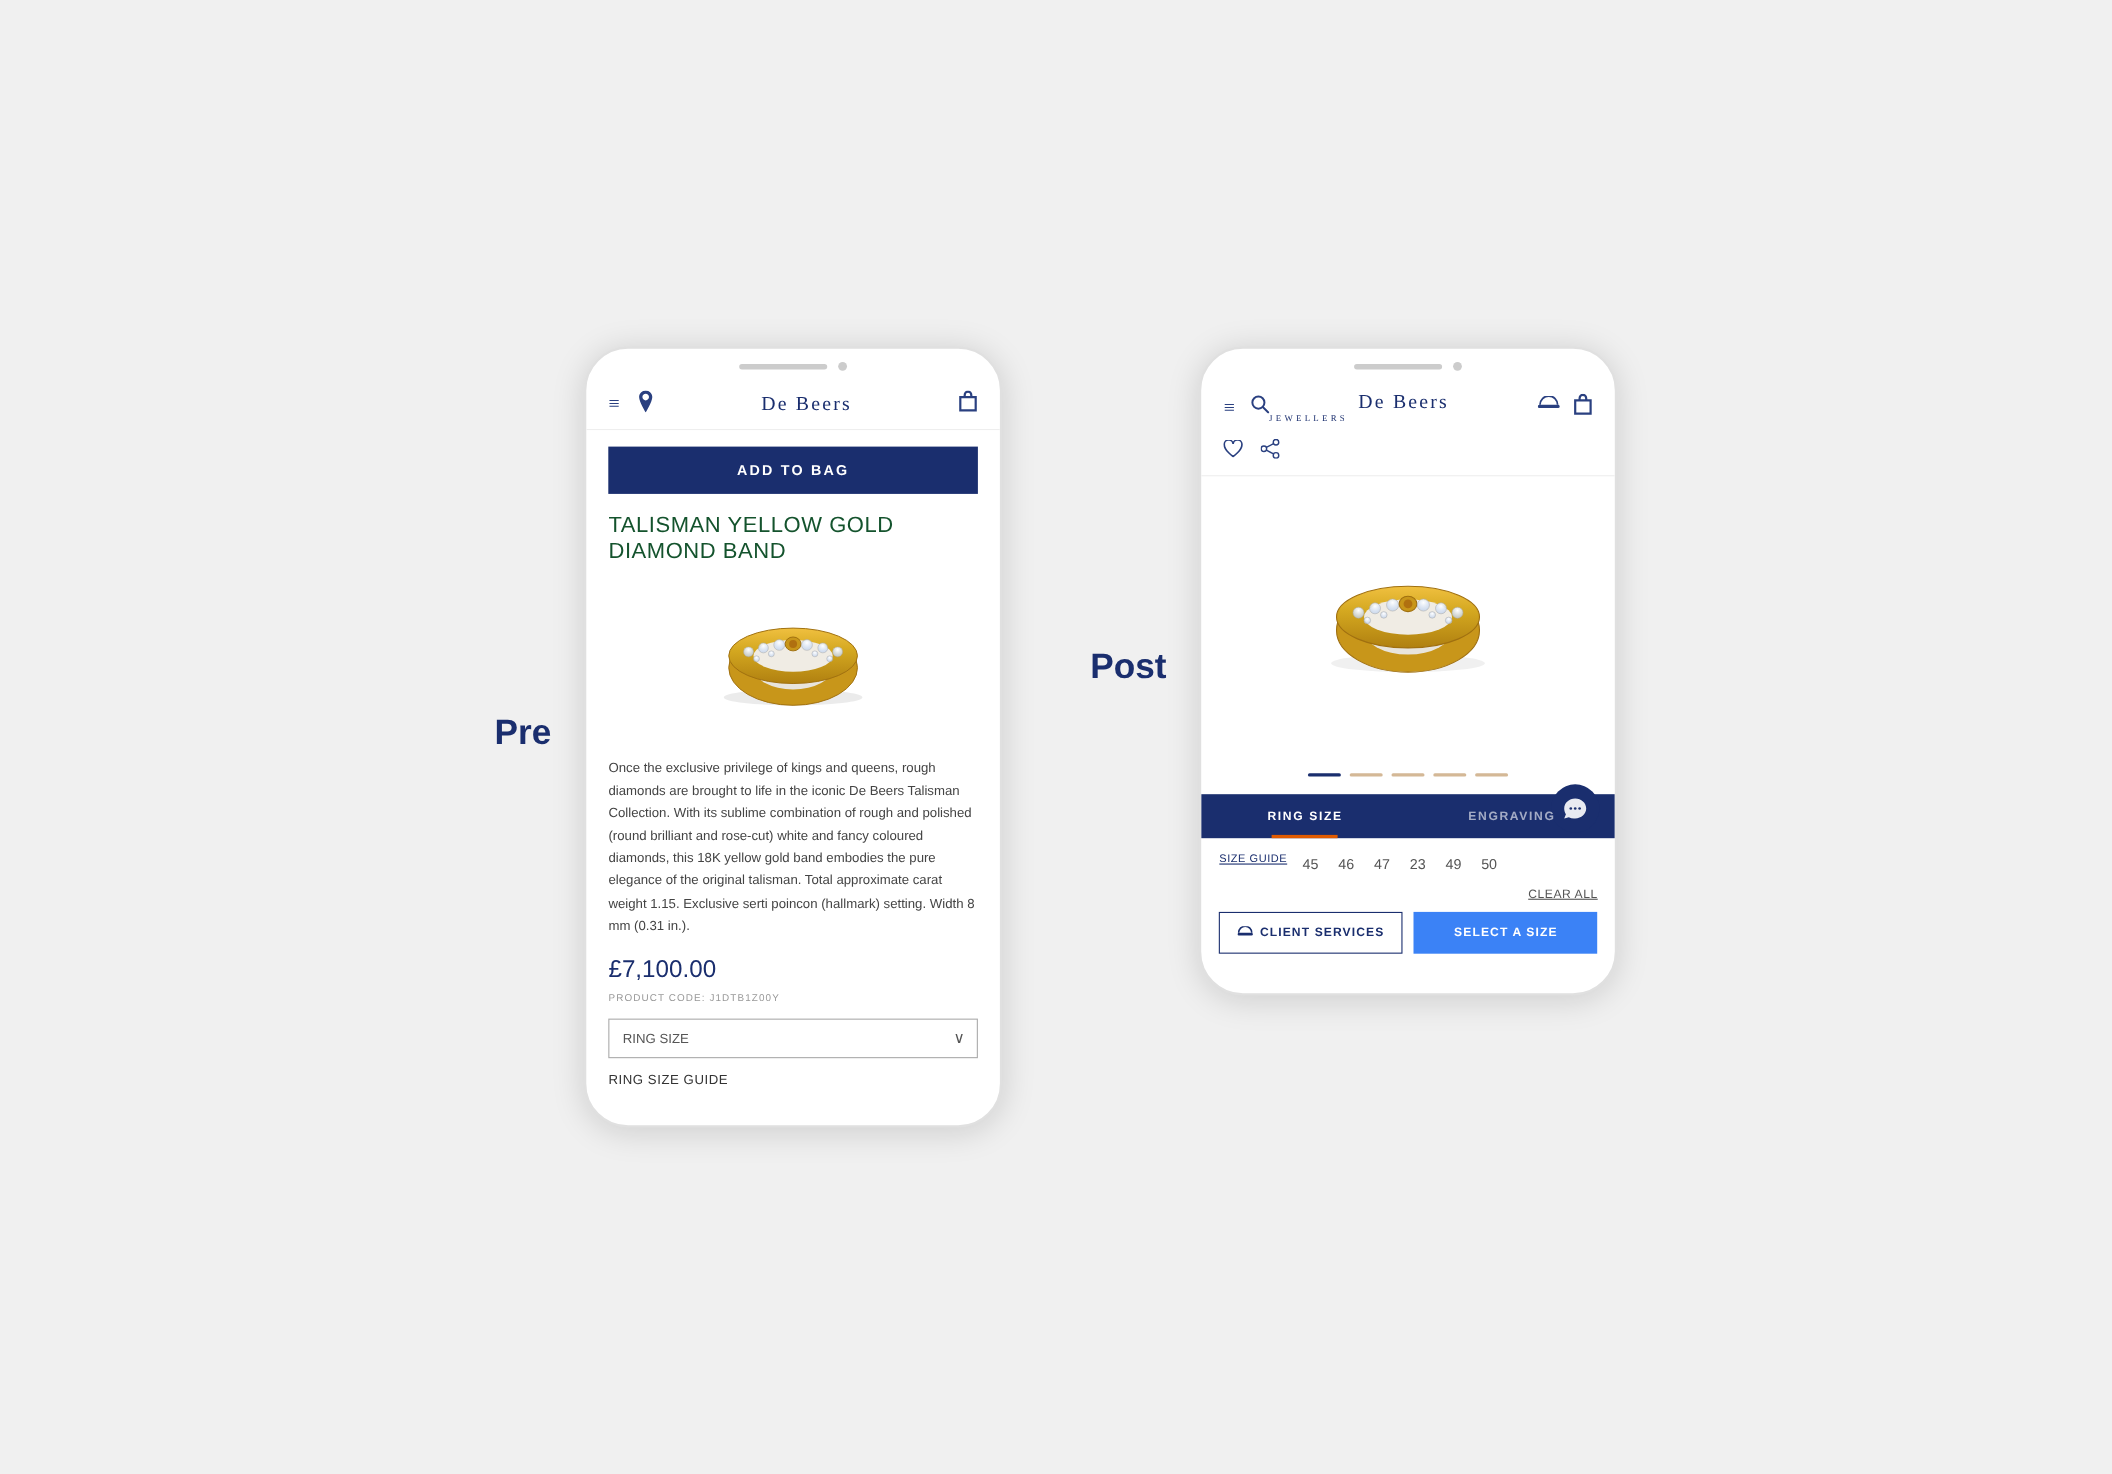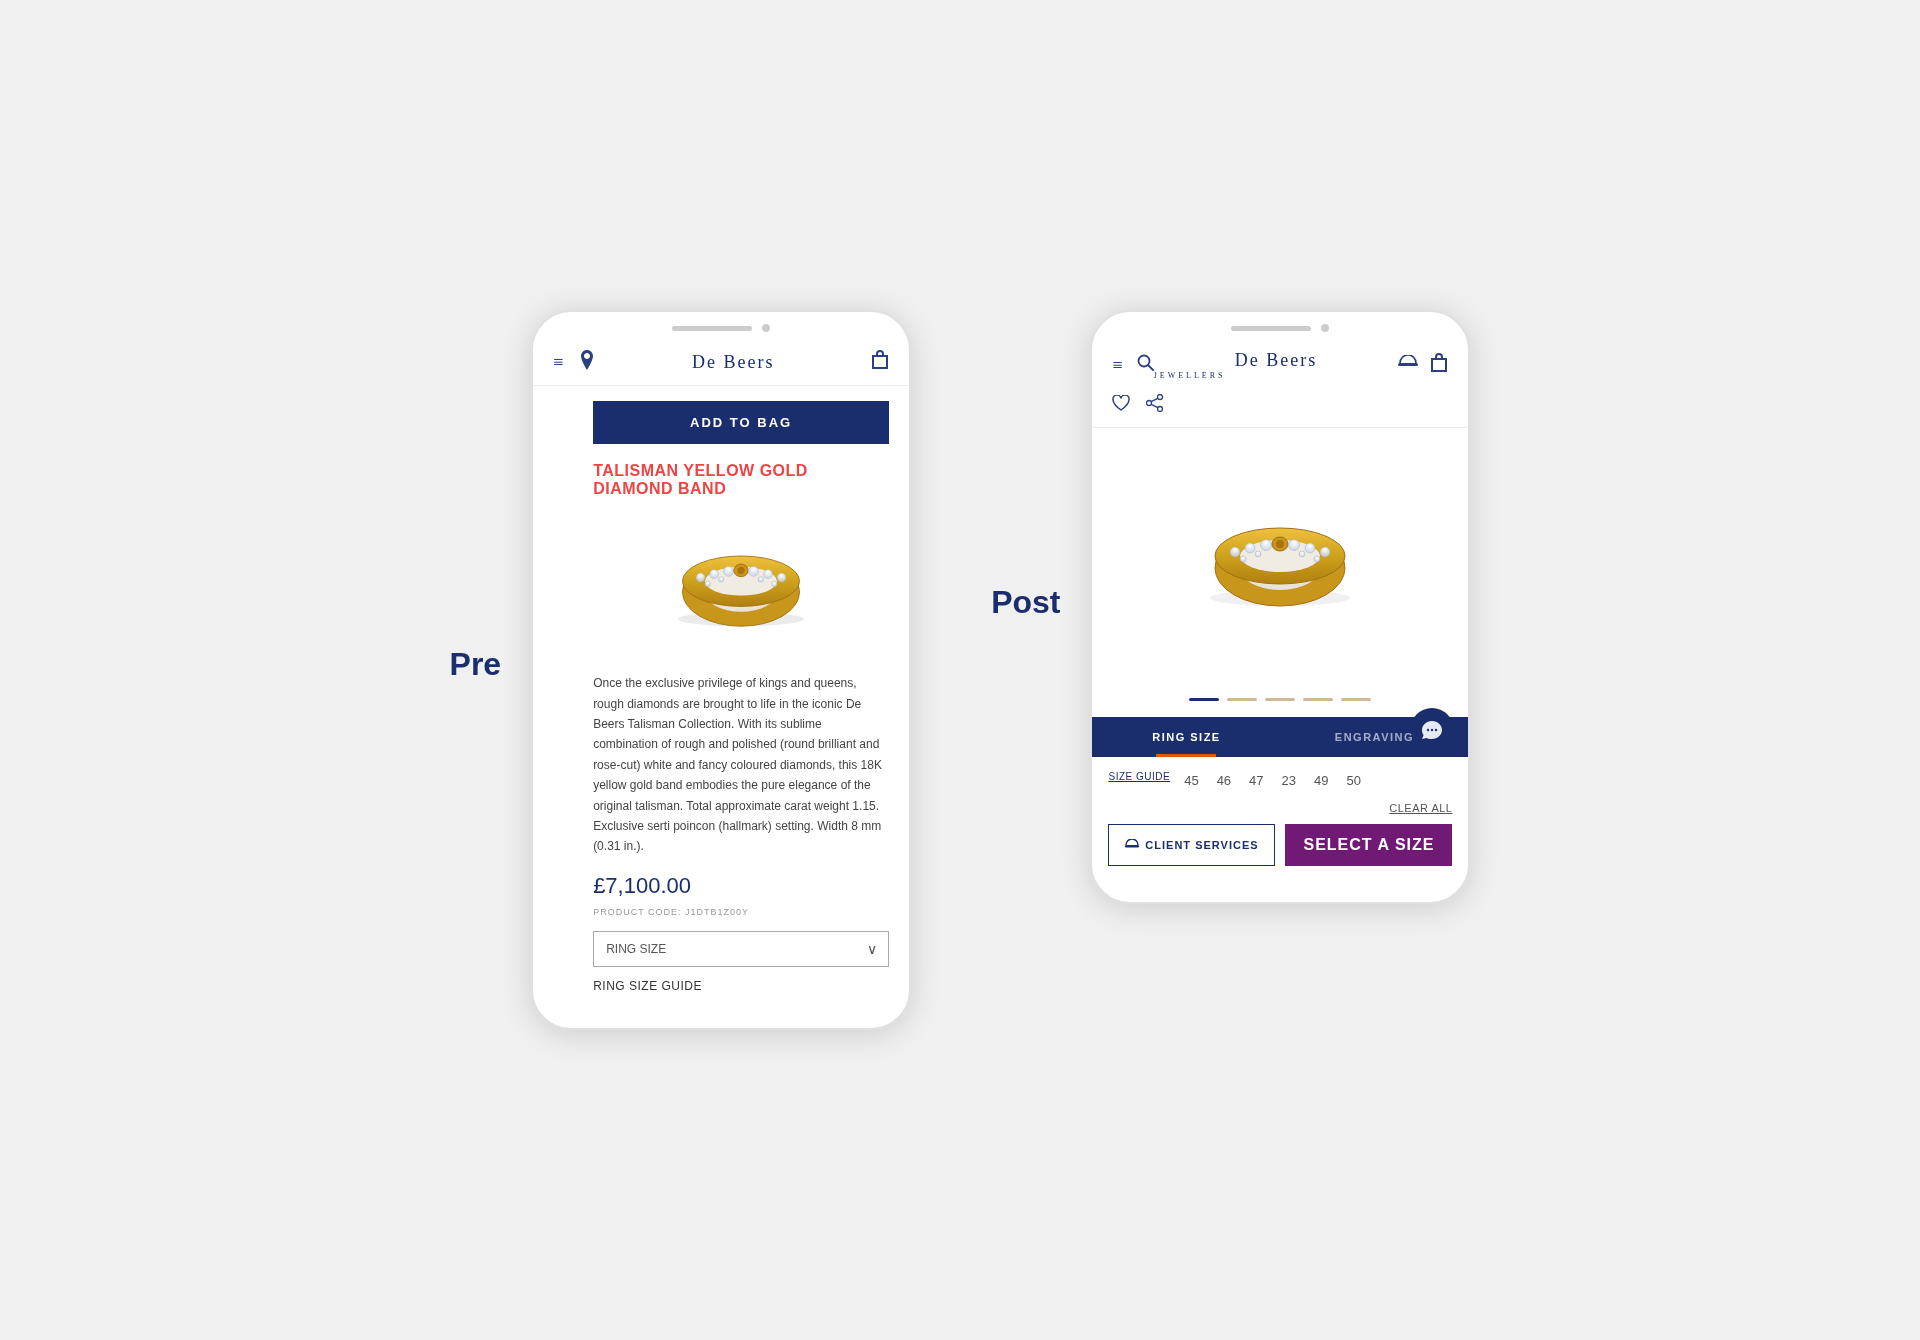--- a/index.html
+++ b/index.html
@@ -117,44 +117,43 @@
     }
 
     .brand-center {
       flex: 1;
       text-align: center;
     }
 
     
     .phone-content {
       padding: 15px 20px;
-      margin-left: 40px;
     }
 
     .add-to-bag-btn {
       display: block;
       width: 100%;
       background: #1a2e6e;
       color: #fff;
       text-align: center;
       padding: 14px;
       font-size: 13px;
       letter-spacing: 2px;
       font-family: Arial, sans-serif;
       font-weight: 600;
       border: none;
       cursor: pointer;
       margin-bottom: 18px;
     }
 
     .product-title {
       font-family: Arial, sans-serif;
-      font-size: 16px;
-      font-weight: 700;
-      color: #ef4444;
+      font-size: 20px;
+      font-weight: 400;
+      color: #14532d;
       letter-spacing: 0.5px;
       margin-bottom: 15px;
       text-transform: uppercase;
     }
 
     .ring-image-container {
       display: flex;
       justify-content: center;
       margin: 10px 0 20px;
     }
@@ -392,24 +391,24 @@
       color: #1a2e6e;
       text-transform: uppercase;
       cursor: pointer;
       display: flex;
       align-items: center;
       justify-content: center;
       gap: 6px;
     }
 
     .select-size-btn {
-      background: #701a75;
+      background: #3b82f6;
       padding: 12px 8px;
       font-family: Arial, sans-serif;
-      font-size: 16px;
+      font-size: 11px;
       font-weight: 700;
       letter-spacing: 1px;
       color: #fff;
       text-transform: uppercase;
       cursor: pointer;
       display: flex;
       align-items: center;
       justify-content: center;
       border: none;
     }

